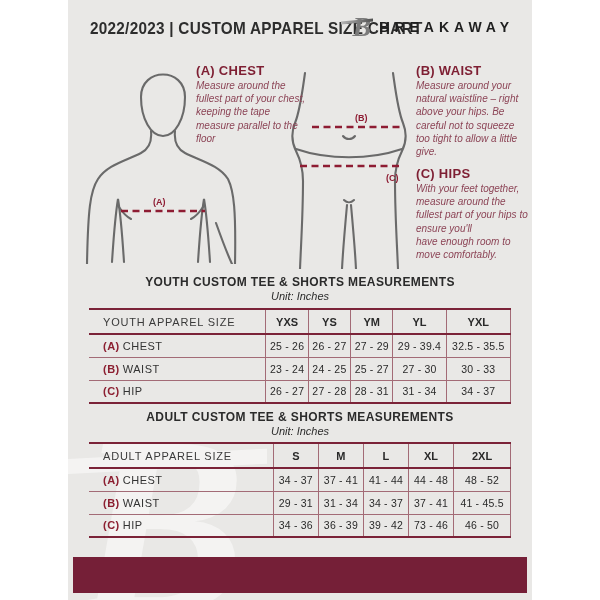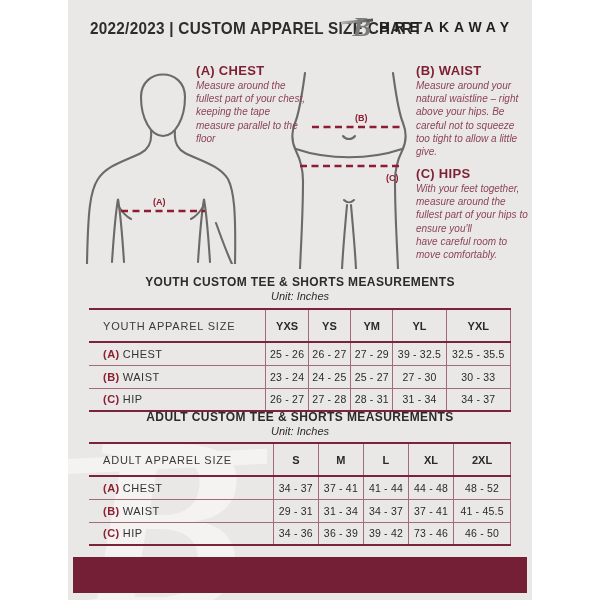--- a/index.html
+++ b/index.html
@@ -46,21 +46,21 @@
   
   .tbl-title{position:absolute;left:0;width:100%;text-align:center;z-index:1;
     font-size:12px;font-weight:700;letter-spacing:.4px;color:var(--ink);}
   .tbl-unit{position:absolute;left:0;width:100%;text-align:center;z-index:1;
     font-size:11px;font-style:italic;color:var(--ink);}
   table.size-table{position:absolute;left:21px;width:422px;z-index:1;border-collapse:collapse;}
   .size-table th,.size-table td{border-left:1px solid var(--line-thin);
     text-align:center;vertical-align:middle;color:#2a2a2a;}
   .size-table th:last-child,.size-table td:last-child{border-right:1px solid var(--line-thin);margin-top:24px;}
   .size-table .lbl{border-left:none !important;text-align:left;padding-left:14px;}
-  .size-table thead th{height:33px;font-size:11px;font-weight:700;
+  .size-table thead th{height:25px;font-size:11px;font-weight:700;
     border-top:2px solid var(--line-thick);border-bottom:2px solid var(--line-thick);}
   .size-table thead th.lbl{font-weight:400;letter-spacing:.8px;color:#3a3a3a;}
   .size-table tbody td{height:23px;font-size:10.5px;letter-spacing:.2px;
     border-bottom:1px solid var(--line-thin);}
   .size-table tbody tr:last-child td{border-bottom:2px solid var(--line-thick);}
   .size-table tbody td.lbl{font-size:11px;letter-spacing:.5px;color:#333;}
   .size-table .pfx{font-weight:700;color:#8c1f31;margin-right:3px;}
   
   .footer-bar{position:absolute;left:5px;right:5px;bottom:7px;height:36px;z-index:2;
     background:var(--maroon);}
@@ -112,21 +112,21 @@
   </div>
 
   <div class="inst" style="left:348px;top:63px;width:110px;">
     <h3>(B) WAIST</h3>
     <p>Measure around your natural waistline – right above your hips. Be careful not to squeeze too tight to allow a little give.</p>
   </div>
 
   <div class="inst" style="left:348px;top:166px;width:118px;">
     <h3>(C) HIPS</h3>
     <p>With your feet together, measure around the fullest part of your hips to ensure you'll
-have careful room to move comfortably.</p>
+have enough room to move comfortably.</p>
   </div>
 
   <div class="tbl-title" style="top:275px;">YOUTH CUSTOM TEE &amp; SHORTS MEASUREMENTS</div>
   <div class="tbl-unit" style="top:290px;">Unit: Inches</div>
 
   <table class="size-table" style="top:308px;">
     <thead>
       <tr>
         <th class="lbl">YOUTH APPAREL SIZE</th>
         <th>YXS</th>
@@ -137,21 +137,21 @@
       </tr>
     </thead>
     <tbody>
       <tr>
         <td class="lbl">
           <span class="pfx">(A)</span><span>CHEST</span>
         </td>
         <td>25 - 26</td>
         <td>26 - 27</td>
         <td>27 - 29</td>
-        <td>39 - 32.5</td>
+        <td>29 - 39.4</td>
         <td>32.5 - 35.5</td>
       </tr>
       <tr>
         <td class="lbl">
           <span class="pfx">(B)</span><span>WAIST</span>
         </td>
         <td>23 - 24</td>
         <td>24 - 25</td>
         <td>25 - 27</td>
         <td>27 - 30</td>

